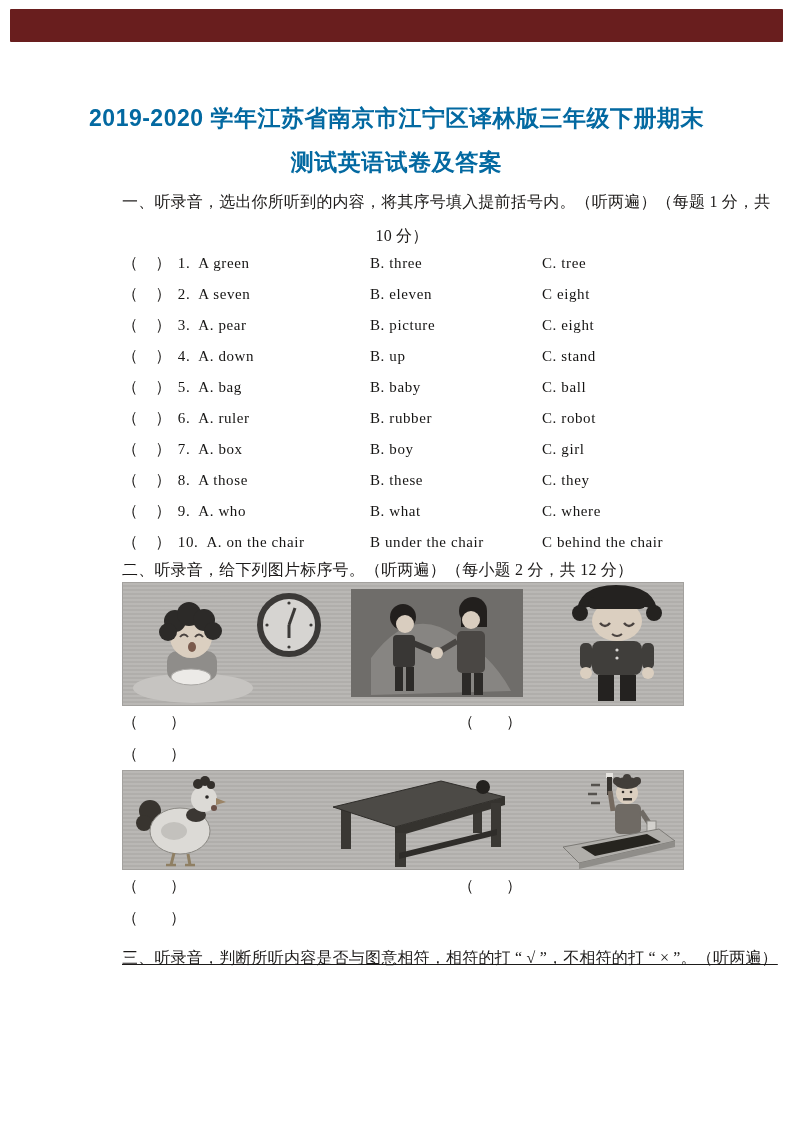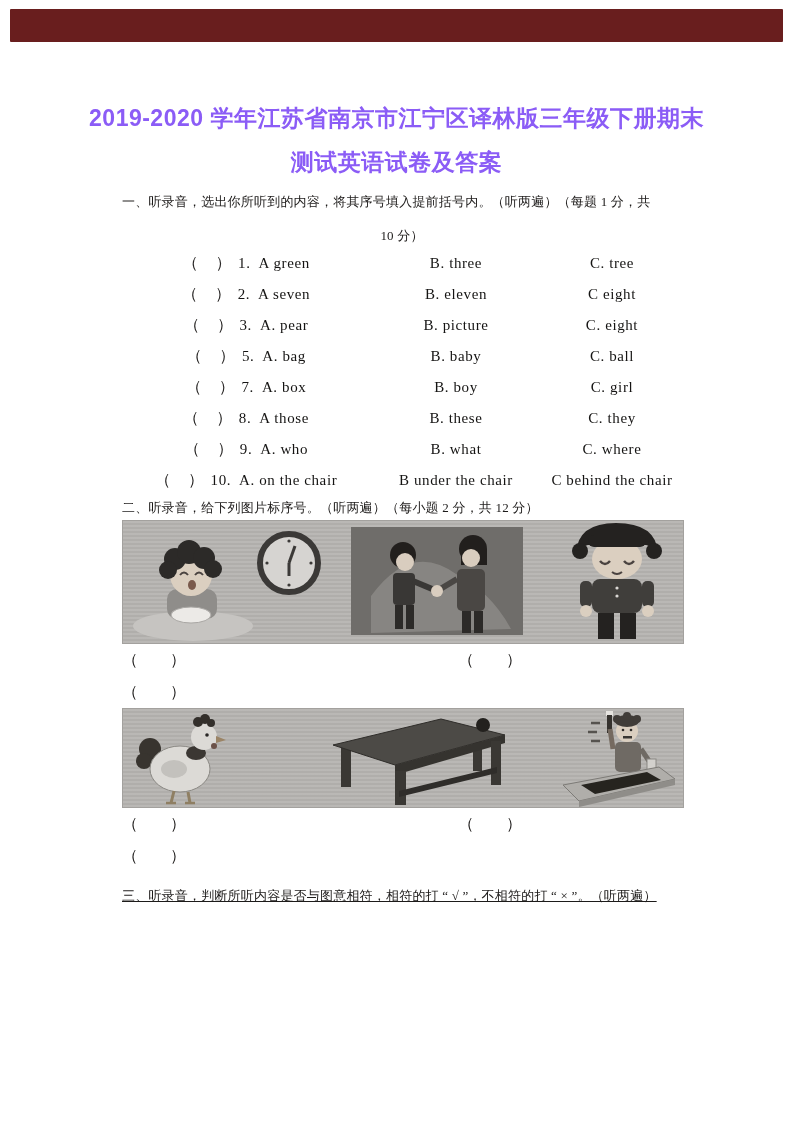--- a/index.html
+++ b/index.html
@@ -10,40 +10,40 @@
   }
   .top-bar {
     position:absolute; left:10px; top:9px; width:773px; height:33px;
     background:#691e1e; border-radius:1px;
   }
   .content { position:absolute; left:122px; top:102px; width:560px; }
 
   .title-wrap { margin-left:-122px; width:793px; text-align:center; }
   .title-line {
     font-family:"Liberation Sans","DejaVu Sans",sans-serif;
-    font-weight:700; font-size:23px; line-height:32px; color:#8b5cf6;
+    font-weight:700; font-size:23px; line-height:32px; color:#0369a1;
     white-space:nowrap; letter-spacing:0.5px;
   }
   .title-line-2 { margin-top:12px; }
 
   .sec-head {
-    font-size:13px; line-height:24px; color:#1d1b1a; white-space:nowrap;
+    font-size:16px; line-height:24px; color:#1d1b1a; white-space:nowrap;
     letter-spacing:0.2px;
   }
   .sec1-l1 { margin-top:12px; }
   .sec1-l2 { margin-top:10px;text-align:center; }
   .sec2 { margin-top:0; }
   .sec3-l1 { margin-top:12px;text-decoration:underline; }
   .sec3-l2 { margin-top:14px; }
 
   .items { margin-top:0; }
   .opt-row {
     display:grid; grid-template-columns:248px 172px auto;
     height:31px; align-items:center;
-    font-size:15px; letter-spacing:0.6px; color:#151413; white-space:nowrap;text-align:center;
+    font-size:15px; letter-spacing:0.6px; color:#151413; white-space:nowrap;
   }
   .bracket { font-size:16px; color:#2a2827; }
   .num { margin:0 8px 0 6px; }
 
   .strip {
     position:relative; width:562px; height:124px; margin-top:0;
     background:#b6b4b1; border:1px solid #a3a19e; box-sizing:border-box;
     background-image:repeating-linear-gradient(180deg,
       rgba(255,255,255,0.05) 0 2px, rgba(0,0,0,0.035) 2px 4px);
   }
@@ -79,23 +79,33 @@
         <span><span class="bracket">（　）</span><span class="num">2.</span><span>A seven</span></span>
         <span>B. eleven</span>
         <span>C eight</span>
       </div>
       <div class="opt-row">
         <span><span class="bracket">（　）</span><span class="num">3.</span><span>A. pear</span></span>
         <span>B. picture</span>
         <span>C. eight</span>
       </div>
       <div class="opt-row">
+        <span><span class="bracket">（　）</span><span class="num">4.</span><span>A. down</span></span>
+        <span>B. up</span>
+        <span>C. stand</span>
+      </div>
+      <div class="opt-row">
         <span><span class="bracket">（　）</span><span class="num">5.</span><span>A. bag</span></span>
         <span>B. baby</span>
         <span>C. ball</span>
+      </div>
+      <div class="opt-row">
+        <span><span class="bracket">（　）</span><span class="num">6.</span><span>A. ruler</span></span>
+        <span>B. rubber</span>
+        <span>C. robot</span>
       </div>
       <div class="opt-row">
         <span><span class="bracket">（　）</span><span class="num">7.</span><span>A. box</span></span>
         <span>B. boy</span>
         <span>C. girl</span>
       </div>
       <div class="opt-row">
         <span><span class="bracket">（　）</span><span class="num">8.</span><span>A those</span></span>
         <span>B. these</span>
         <span>C. they</span>

